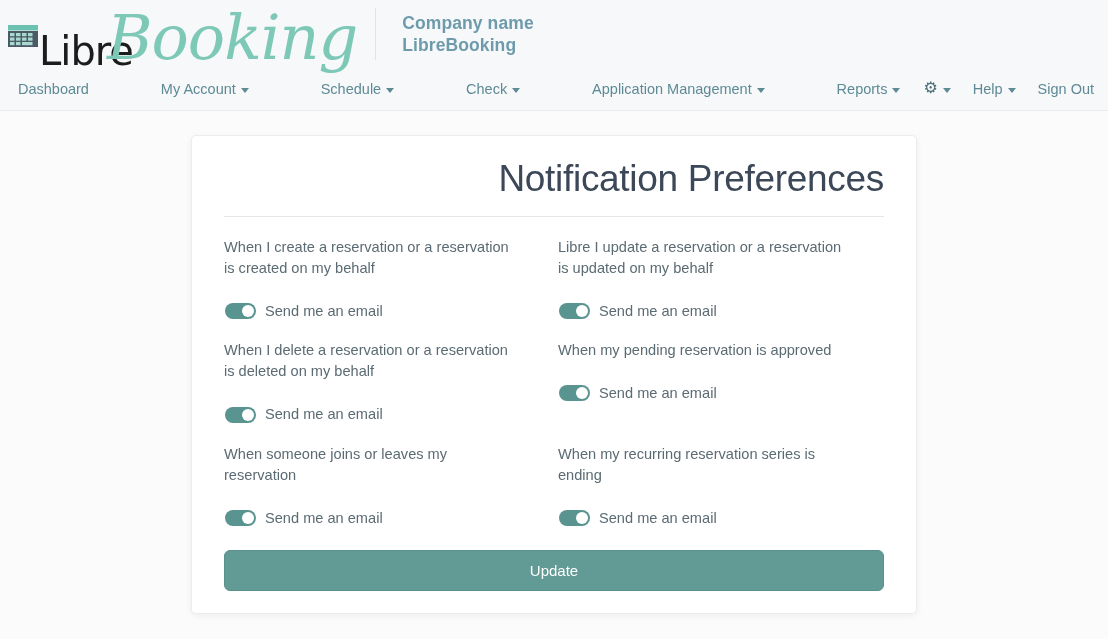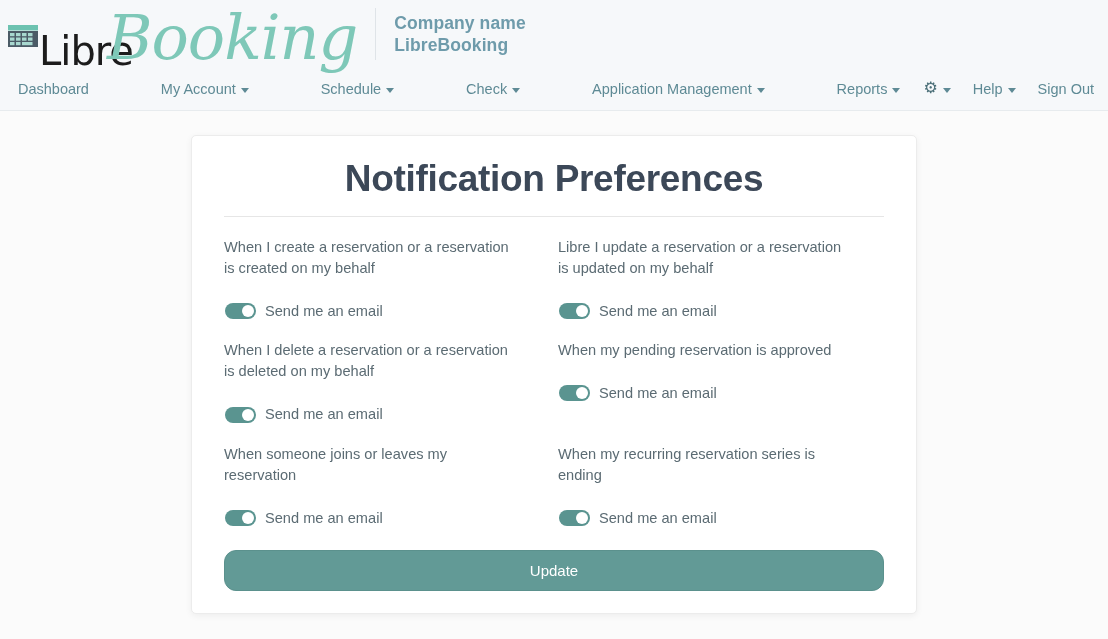--- a/index.html
+++ b/index.html
@@ -69,20 +69,21 @@
     display: flex;
     flex-direction: column;
     justify-content: center;
     line-height: 1.28;
   }
   .company-line {
     font-size: 17.5px;
     color: #6e9bab;
     font-weight: 600;
     letter-spacing: 0.1px;
+    margin-left: 8px;
   }
 
   
   .navbar {
     height: 43px;
     background: #f6f8fa;
     border-bottom: 1px solid #e7ebee;
     display: flex;
     align-items: center;
     box-sizing: border-box;
@@ -132,24 +133,24 @@
     width: 726px;
     margin: 0 auto;
     background: #ffffff;
     border: 1px solid #ececec;
     border-radius: 5px;
     box-shadow: 0 2px 7px rgba(0,0,0,0.055);
     box-sizing: border-box;
     padding: 16px 32px 22px 32px;
   }
   .card-title {
-    text-align: center;
+    text-align: right;
     font-size: 37px;
     color: #3c4858;
-    font-weight: 700;
+    font-weight: 400;
     margin: 6px 0 16px 0;
     letter-spacing: -0.3px;
   }
   .title-rule {
     height: 1px;
     background: #e6e6e6;
     margin: 0 0 20px 0;
   }
 
   
@@ -203,21 +204,21 @@
   }
 
   
   .update-btn {
     display: block;
     width: 100%;
     margin-top: 3px;
     padding: 11px 0;
     background: #629a96;
     border: 1px solid #5b918d;
-    border-radius: 12px;
+    border-radius: 6px;
     color: #ffffff;
     font-size: 15px;
     font-family: "Liberation Sans", sans-serif;
     cursor: pointer;
   }
 </style>
 </head>
 <body>
 
 <div class="brand-header">

